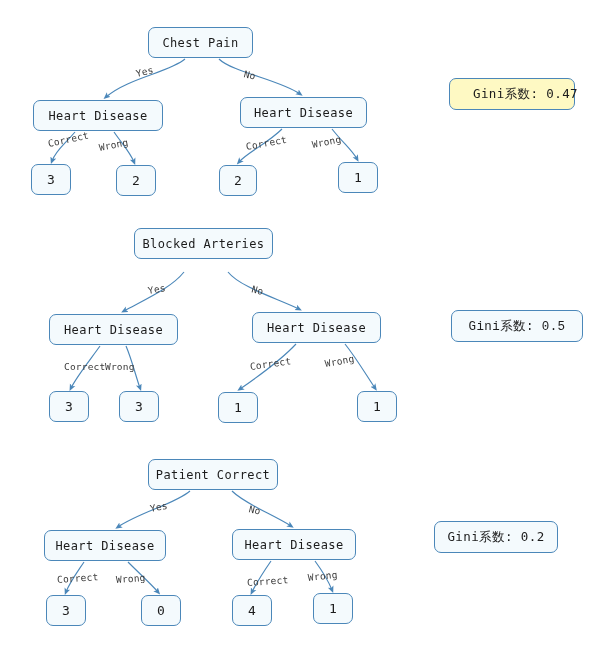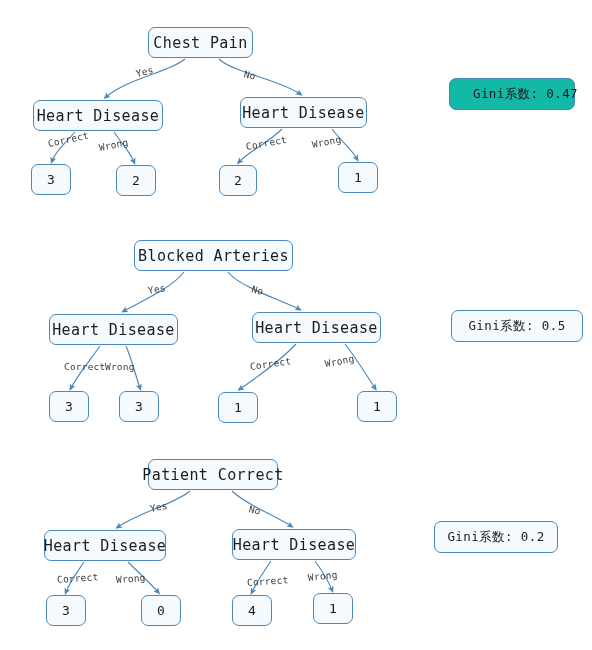--- a/index.html
+++ b/index.html
@@ -30,21 +30,21 @@
     position: absolute;
     box-sizing: border-box;
     background: #f4fafd;
     border: 1.3px solid #4b87b9;
     border-radius: 7px;
     color: #1c1c1c;
     display: flex;
     align-items: center;
     justify-content: center;
     font-family: "DejaVu Sans Mono", "Liberation Mono", monospace;
-    font-size: 15px;
+    font-size: 12px;
     letter-spacing: 0.4px;
     white-space: nowrap;
   }
   .node.leaf {
     font-size: 13px;
   }
   .gini-badge {
     position: absolute;
     box-sizing: border-box;
     background: #f4fafd;
@@ -112,38 +112,38 @@
     <div class="node" style="left: 33px; top: 100px; width: 130px; height: 31px; background: rgb(244, 250, 253); border-color: rgb(75, 135, 185);">Heart Disease</div>
     <div class="node" style="left: 240px; top: 97px; width: 127px; height: 31px; background: rgb(244, 250, 253); border-color: rgb(75, 135, 185);">Heart Disease</div>
     <div class="edge-label" style="left: 48px; top: 138px; transform: rotate(-12deg); color: rgb(59, 59, 59);">Correct</div>
     <div class="edge-label" style="left: 99px; top: 142px; transform: rotate(-11deg); color: rgb(59, 59, 59);">Wrong</div>
     <div class="edge-label" style="left: 246px; top: 141px; transform: rotate(-10deg); color: rgb(59, 59, 59);">Correct</div>
     <div class="edge-label" style="left: 312px; top: 139px; transform: rotate(-11deg); color: rgb(59, 59, 59);">Wrong</div>
     <div class="node leaf" style="left: 31px; top: 164px; width: 40px; height: 31px; background: rgb(244, 250, 253); border-color: rgb(75, 135, 185);">3</div>
     <div class="node leaf" style="left: 116px; top: 165px; width: 40px; height: 31px; background: rgb(244, 250, 253); border-color: rgb(75, 135, 185);">2</div>
     <div class="node leaf" style="left: 219px; top: 165px; width: 38px; height: 31px; background: rgb(244, 250, 253); border-color: rgb(75, 135, 185);">2</div>
     <div class="node leaf" style="left: 338px; top: 162px; width: 40px; height: 31px; background: rgb(244, 250, 253); border-color: rgb(75, 135, 185);">1</div>
-    <div class="gini-badge" style="left: 449px; top: 78px; width: 126px; height: 32px; background: #14b8a6; border-color: rgb(75, 135, 185); padding-left: 27px;">Gini系数: 0.47</div>
+    <div class="gini-badge" style="left: 449px; top: 78px; width: 126px; height: 32px; background: #fef9c3; border-color: rgb(75, 135, 185); padding-left: 27px;">Gini系数: 0.47</div>
   </div>
 
   <div>
-    <div class="node" style="left: 134px; top: 240px; width: 159px; height: 31px; background: rgb(244, 250, 253); border-color: rgb(75, 135, 185);">Blocked Arteries</div>
+    <div class="node" style="left: 134px; top: 228px; width: 139px; height: 31px; background: rgb(244, 250, 253); border-color: rgb(75, 135, 185);">Blocked Arteries</div>
     <div class="edge-label" style="left: 148px; top: 285px; transform: rotate(-10deg); color: rgb(59, 59, 59);">Yes</div>
     <div class="edge-label" style="left: 252px; top: 283px; transform: rotate(15deg); color: rgb(59, 59, 59);">No</div>
     <div class="node" style="left: 49px; top: 314px; width: 129px; height: 31px; background: rgb(244, 250, 253); border-color: rgb(75, 135, 185);">Heart Disease</div>
     <div class="node" style="left: 252px; top: 312px; width: 129px; height: 31px; background: rgb(244, 250, 253); border-color: rgb(75, 135, 185);">Heart Disease</div>
     <div class="edge-label" style="left: 64px; top: 361px; transform: rotate(0deg); color: rgb(59, 59, 59);">Correct</div>
     <div class="edge-label" style="left: 105px; top: 361px; transform: rotate(0deg); color: rgb(59, 59, 59);">Wrong</div>
     <div class="edge-label" style="left: 250px; top: 361px; transform: rotate(-8deg); color: rgb(59, 59, 59);">Correct</div>
     <div class="edge-label" style="left: 325px; top: 358px; transform: rotate(-10deg); color: rgb(59, 59, 59);">Wrong</div>
     <div class="node leaf" style="left: 49px; top: 391px; width: 40px; height: 31px; background: rgb(244, 250, 253); border-color: rgb(75, 135, 185);">3</div>
     <div class="node leaf" style="left: 119px; top: 391px; width: 40px; height: 31px; background: rgb(244, 250, 253); border-color: rgb(75, 135, 185);">3</div>
     <div class="node leaf" style="left: 218px; top: 392px; width: 40px; height: 31px; background: rgb(244, 250, 253); border-color: rgb(75, 135, 185);">1</div>
     <div class="node leaf" style="left: 357px; top: 391px; width: 40px; height: 31px; background: rgb(244, 250, 253); border-color: rgb(75, 135, 185);">1</div>
-    <div class="gini-badge" style="left: 451px; top: 310px; width: 132px; height: 32px; background: rgb(244, 250, 253); border-color: rgb(75, 135, 185);">Gini系数: 0.5</div>
+    <div class="gini-badge" style="left: 451px; top: 310px; width: 132px; height: 32px; background: rgb(244, 250, 253); border-color: rgb(75, 135, 185); font-family: Liberation Mono, monospace;">Gini系数: 0.5</div>
   </div>
 
   <div>
     <div class="node" style="left: 148px; top: 459px; width: 130px; height: 31px; background: rgb(244, 250, 253); border-color: rgb(75, 135, 185);">Patient Correct</div>
     <div class="edge-label" style="left: 150px; top: 503px; transform: rotate(-11deg); color: rgb(59, 59, 59);">Yes</div>
     <div class="edge-label" style="left: 249px; top: 503px; transform: rotate(14deg); color: rgb(59, 59, 59);">No</div>
     <div class="node" style="left: 44px; top: 530px; width: 122px; height: 31px; background: rgb(244, 250, 253); border-color: rgb(75, 135, 185);">Heart Disease</div>
     <div class="node" style="left: 232px; top: 529px; width: 124px; height: 31px; background: rgb(244, 250, 253); border-color: rgb(75, 135, 185);">Heart Disease</div>
     <div class="edge-label" style="left: 57px; top: 574px; transform: rotate(-4deg); color: rgb(59, 59, 59);">Correct</div>
     <div class="edge-label" style="left: 116px; top: 574px; transform: rotate(-4deg); color: rgb(59, 59, 59);">Wrong</div>

